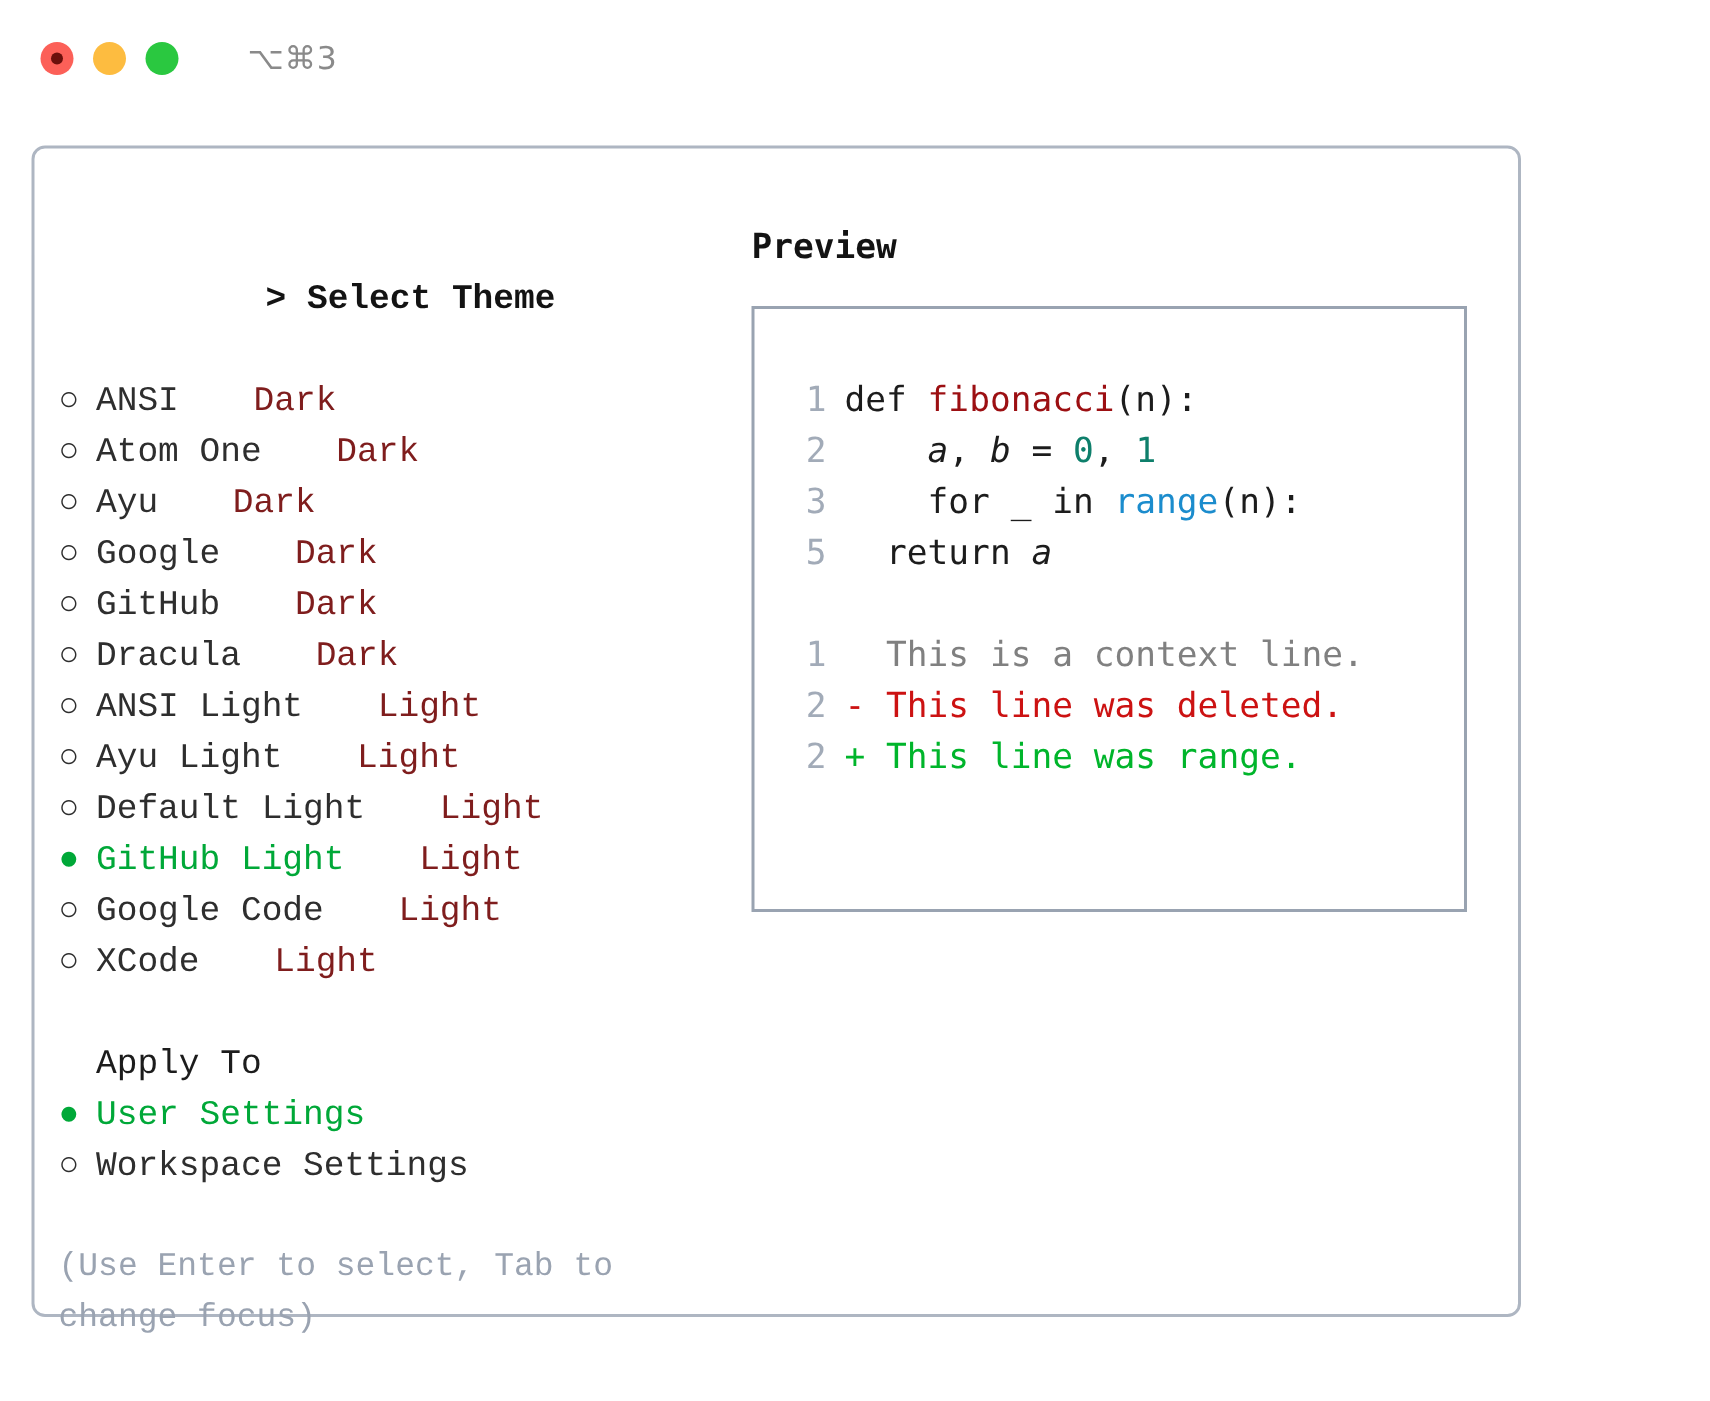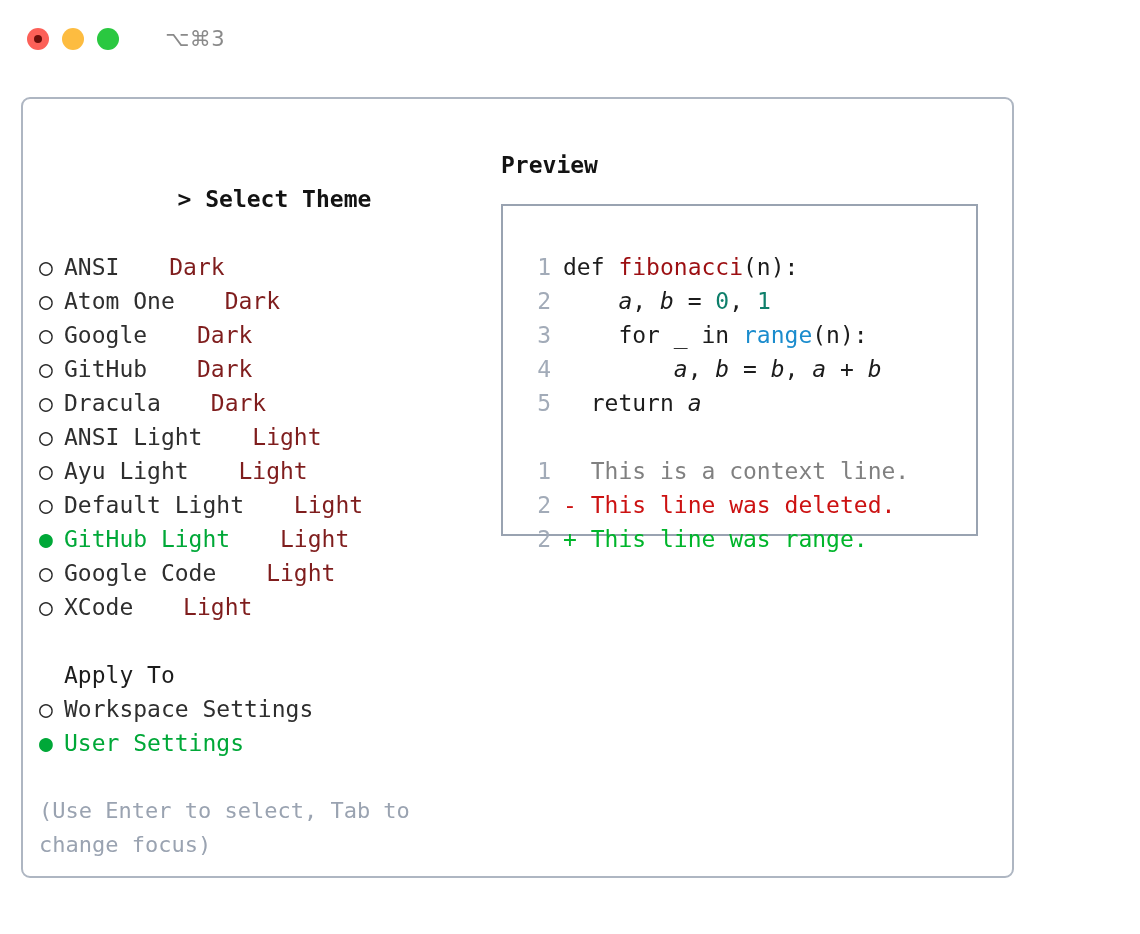--- a/index.html
+++ b/index.html
@@ -82,20 +82,21 @@
     left: 0; top: 0;
     width: 100%; height: 100%;
     display: flex;
   }
 
   
   .left-col {
     width: 465px;
     padding: 49px 0 12px 16px;
     box-sizing: border-box;
+    font-family: Liberation Mono, monospace;
   }
   .list-header {
     font-size: 23px;
     font-weight: bold;
     color: #131313;
     line-height: 34px;
     white-space: pre;
   }
   .list-header .caret { display: inline; }
   .opt-row {
@@ -139,21 +140,21 @@
   }
   .preview-title {
     font-size: 23px;
     font-weight: bold;
     color: #131313;
     line-height: 34px;
     margin-bottom: 22px;
   }
   .preview-box {
     width: 477px;
-    height: 332px;
+    height: 404px;
     border: 2px solid #99a3b1;
     box-sizing: border-box;
     background: #ffffff;
     padding: 44px 0 0 0;
   }
   .code-line {
     font-size: 23px;
     line-height: 34px;
     white-space: pre;
     color: #1c1c1c;
@@ -193,51 +194,51 @@
     <div class="panel-inner">
 
       <div class="left-col">
         <div class="list-header">
           <span class="caret">&gt; </span><span>Select Theme</span>
         </div>
 
         <div id="theme-list">
             <div class="opt-row"><span class="marker">○ </span><span class="opt-name">ANSI</span><span class="opt-tag"> Dark</span></div>
             <div class="opt-row"><span class="marker">○ </span><span class="opt-name">Atom One</span><span class="opt-tag"> Dark</span></div>
+            <div class="opt-row"><span class="marker">○ </span><span class="opt-name">Ayu</span><span class="opt-tag"> Dark</span></div>
             <div class="opt-row"><span class="marker">○ </span><span class="opt-name">Google</span><span class="opt-tag"> Dark</span></div>
             <div class="opt-row"><span class="marker">○ </span><span class="opt-name">GitHub</span><span class="opt-tag"> Dark</span></div>
             <div class="opt-row"><span class="marker">○ </span><span class="opt-name">Dracula</span><span class="opt-tag"> Dark</span></div>
             <div class="opt-row"><span class="marker">○ </span><span class="opt-name">ANSI Light</span><span class="opt-tag"> Light</span></div>
             <div class="opt-row"><span class="marker">○ </span><span class="opt-name">Ayu Light</span><span class="opt-tag"> Light</span></div>
             <div class="opt-row"><span class="marker">○ </span><span class="opt-name">Default Light</span><span class="opt-tag"> Light</span></div>
             <div class="opt-row selected"><span class="marker">● </span><span class="opt-name">GitHub Light</span><span class="opt-tag"> Light</span></div>
             <div class="opt-row"><span class="marker">○ </span><span class="opt-name">Google Code</span><span class="opt-tag"> Light</span></div>
             <div class="opt-row"><span class="marker">○ </span><span class="opt-name">XCode</span><span class="opt-tag"> Light</span></div>
           </div>
 
         <div class="section-gap"></div>
 
         <div class="section-header">Apply To</div>
 
         <div id="apply-list">
+            <div class="opt-row selected"><span class="marker">● </span><span class="opt-name">User Settings</span></div>
             <div class="opt-row"><span class="marker">○ </span><span class="opt-name">Workspace Settings</span></div>
-            <div class="opt-row selected"><span class="marker">● </span><span class="opt-name">User Settings</span></div>
           </div>
 
         <div class="hint">(Use Enter to select, Tab to change focus)</div>
       </div>
 
       <div class="right-col">
         <div class="preview-title">Preview</div>
         <div class="preview-box">
           <div id="code-block">
               <div class="code-line"><span class="ln">1</span><span>def </span><span class="tok-fn">fibonacci</span><span>(n):</span></div>
               <div class="code-line"><span class="ln">2</span><span>    </span><span class="tok-var">a</span><span>, </span><span class="tok-var">b</span><span> = </span><span class="tok-num">0</span><span>, </span><span class="tok-num">1</span></div>
               <div class="code-line"><span class="ln">3</span><span>    for _ in </span><span class="tok-builtin">range</span><span>(n):</span></div>
-              <div class="code-line"><span class="ln">4</span><span>        </span><span class="tok-var">a</span><span>, </span><span class="tok-var">b</span><span> = </span><span class="tok-var">b</span><span>, </span><span class="tok-var">a</span><span> + </span><span class="tok-var">b</span></div>
               <div class="code-line"><span class="ln">5</span><span>  return </span><span class="tok-var">a</span></div>
             </div>
           <div class="blank-line"></div>
           <div id="diff-block">
               <div class="code-line"><span class="ln">1</span><span class="diff-ctx">  </span><span class="diff-ctx">This is a context line.</span></div>
               <div class="code-line"><span class="ln">2</span><span class="diff-del">- </span><span class="diff-del">This line was deleted.</span></div>
               <div class="code-line"><span class="ln">2</span><span class="diff-add">+ </span><span class="diff-add">This line was range.</span></div>
             </div>
         </div>
       </div>

